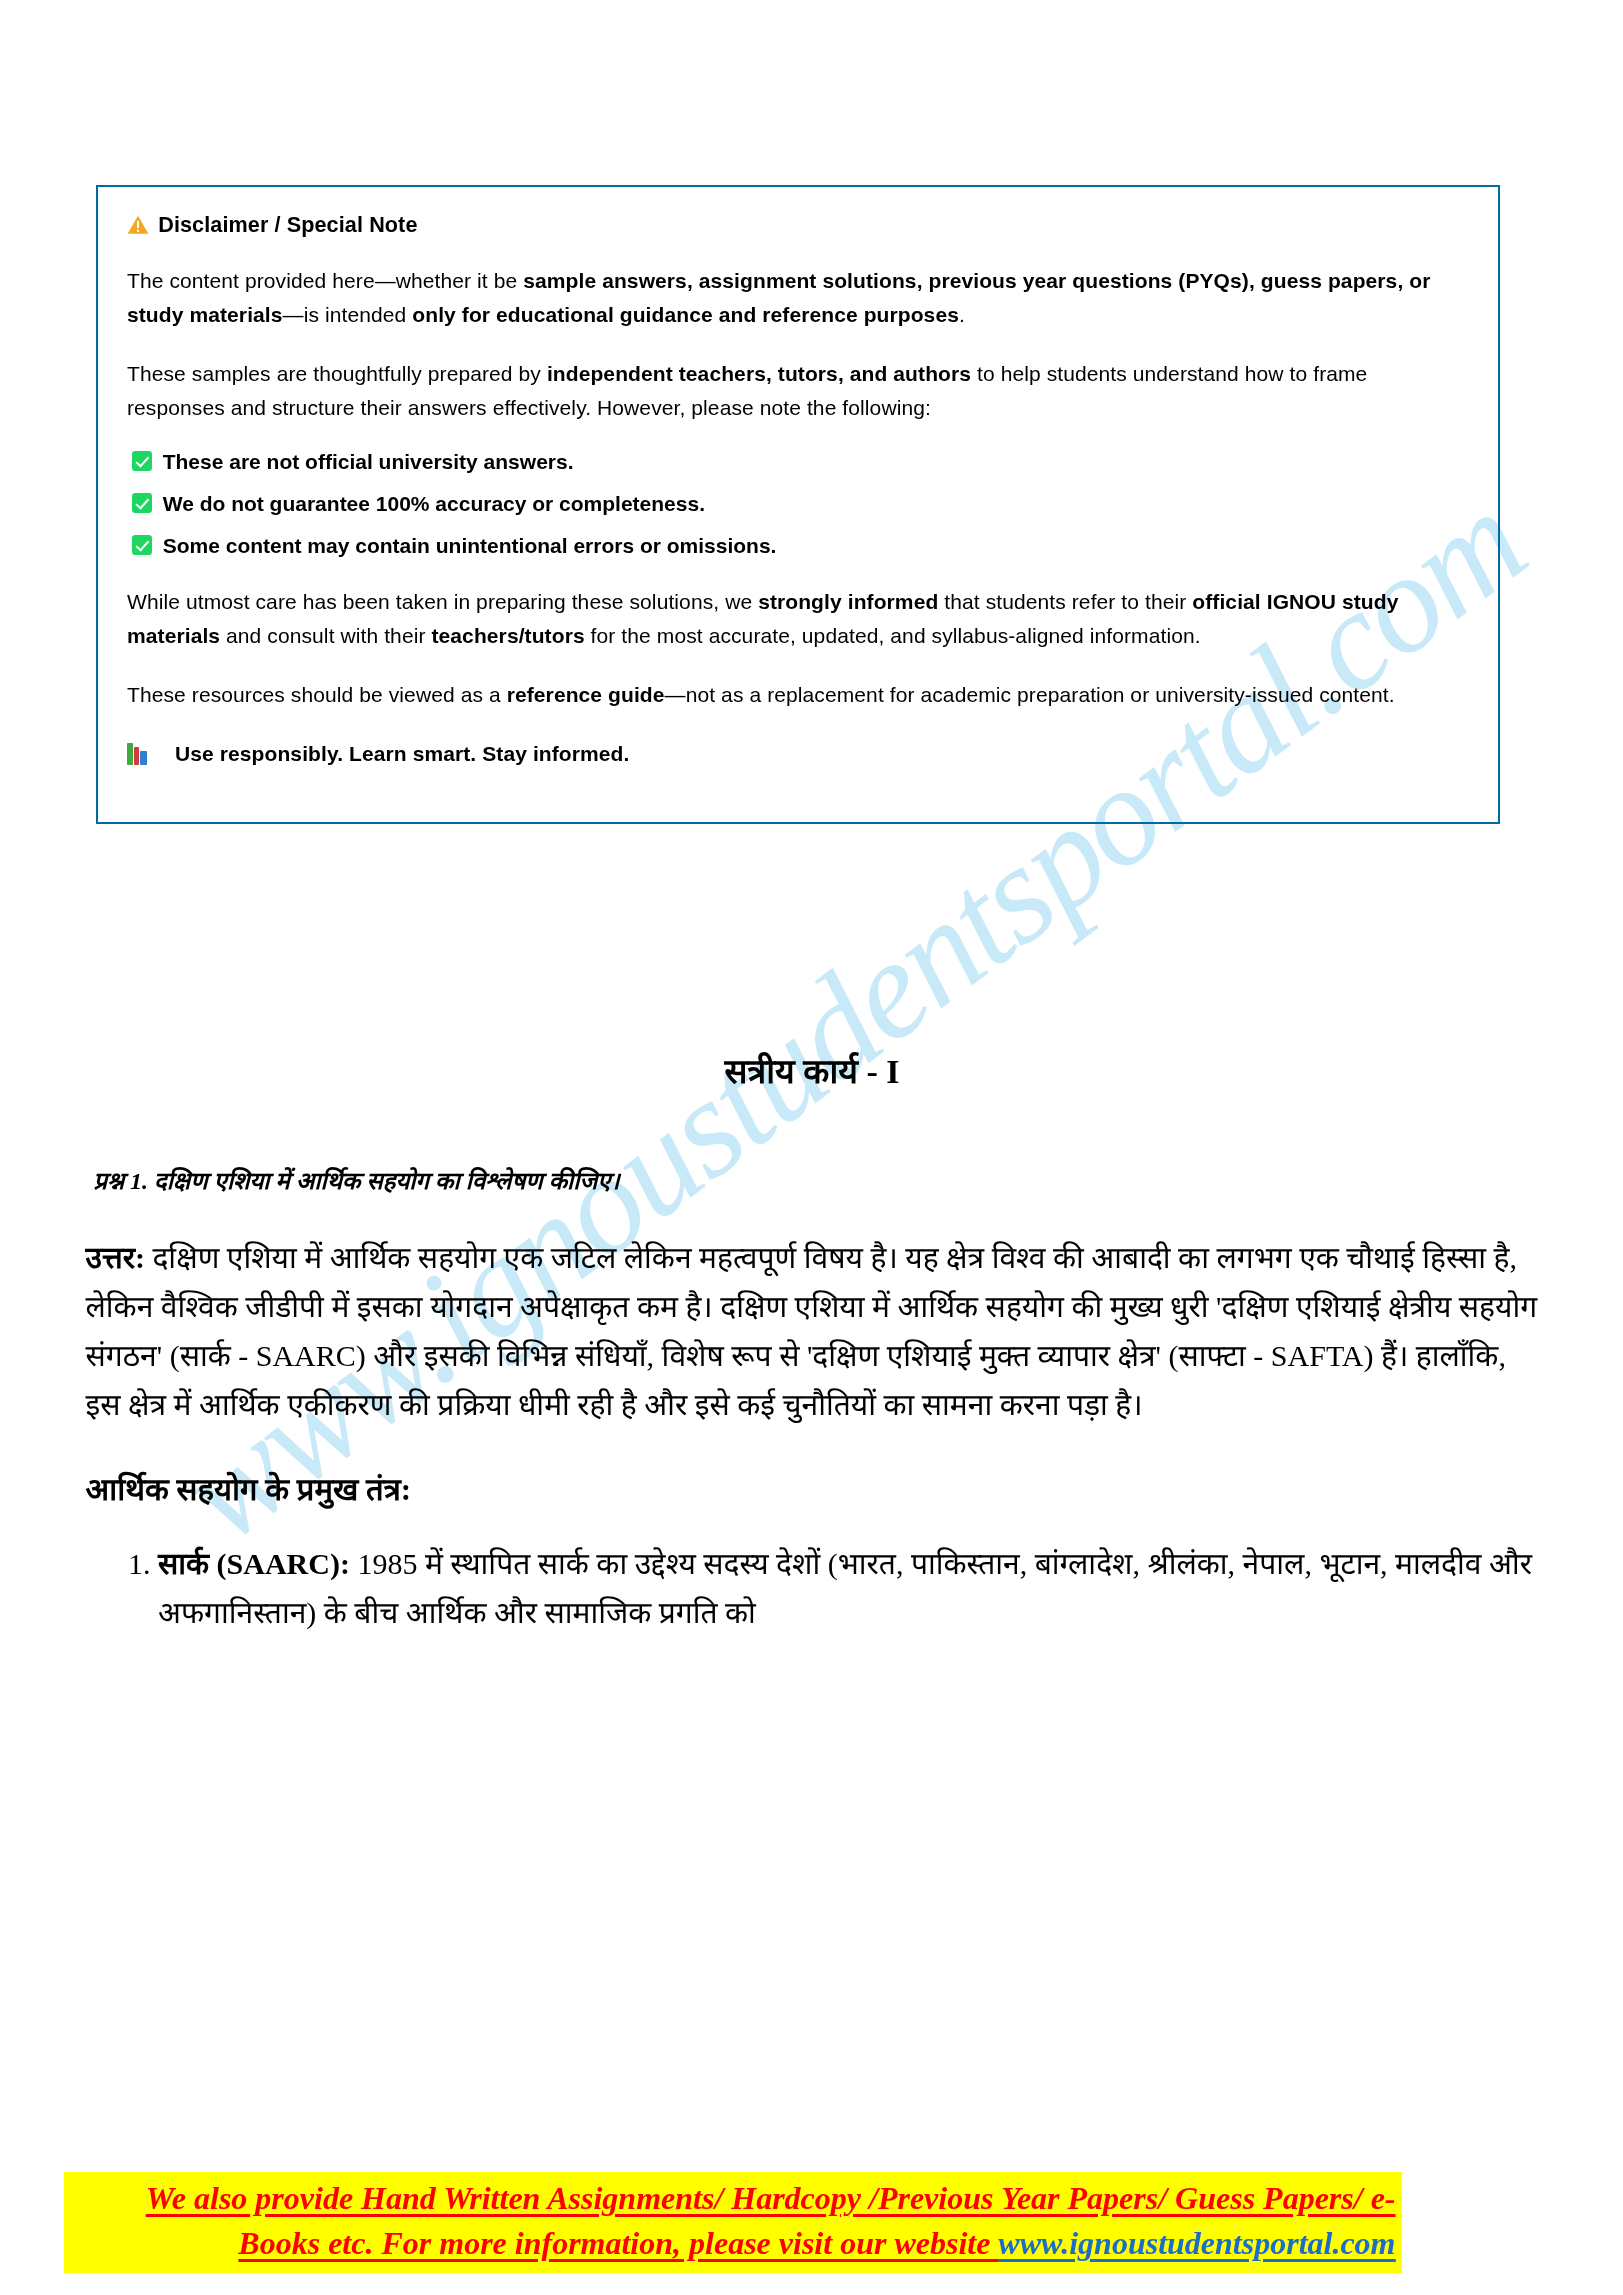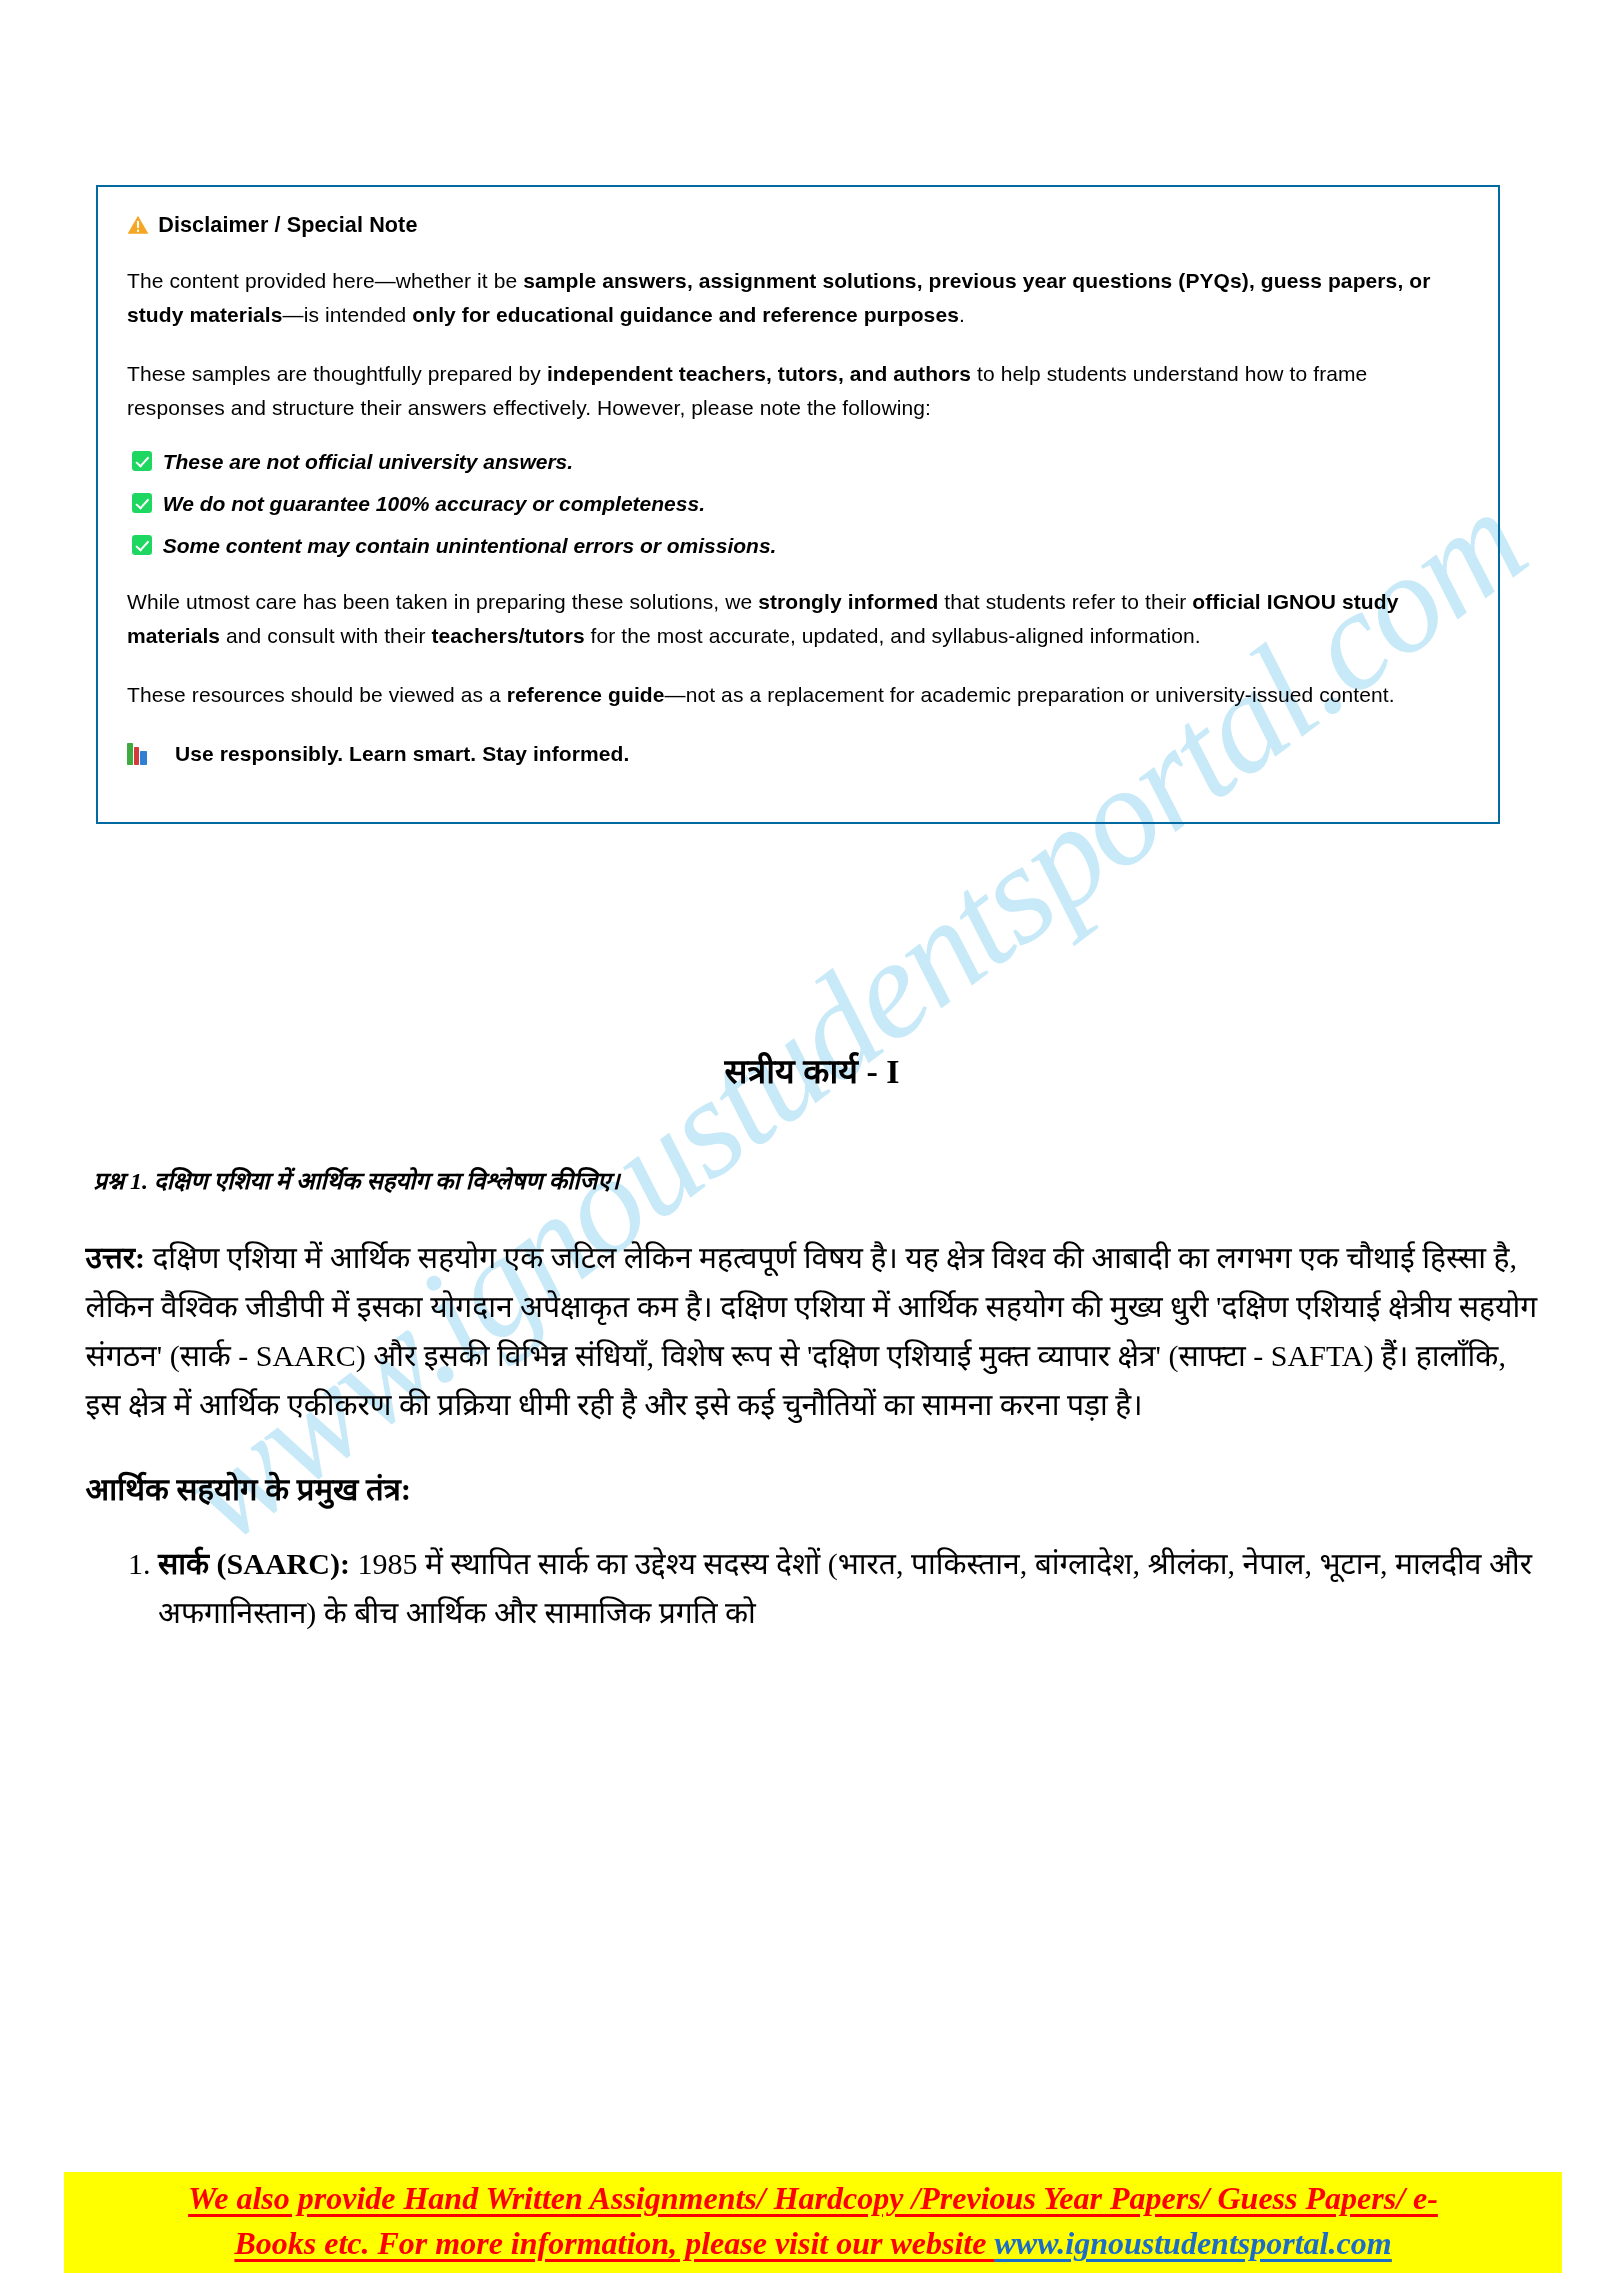--- a/index.html
+++ b/index.html
@@ -78,21 +78,20 @@
     line-height: 1.62;
     letter-spacing: 0.1px;
   }
   .disclaimer-box p.tight { margin-bottom: 22px; }
   .disclaimer-box b { font-weight: bold; }
 
   .check-list {
     margin: 0 0 23.6px 0;
     padding: 0;
     list-style: none;
-    font-style: italic;
   }
   .check-list li {
     display: flex;
     align-items: flex-start;
     gap: 10.5px;
     font-size: 21px;
     font-weight: bold;
     line-height: 1.44;
     margin-bottom: 11.8px;
     padding-left: 5.2px;
@@ -191,24 +190,24 @@
     line-height: 1.63;
   }
   .numbered-list li { margin-bottom: 6.5px; }
   .numbered-list b { font-weight: bold; }
 
   
   .footer-banner {
     position: absolute;
     left: 64px;
     top: 2172px;
-    width: 1498px;
+    width: 1338px;
     background: #ffff00;
     padding: 3.9px 0 6.5px 0;
-    text-align: center;
+    text-align: right;
     z-index: 20;
   }
   .footer-line {
     font-family: "Liberation Serif", serif;
     font-style: italic;
     font-weight: bold;
     font-size: 32px;
     line-height: 1.42;
     color: #ff0000;
     text-decoration: underline;

